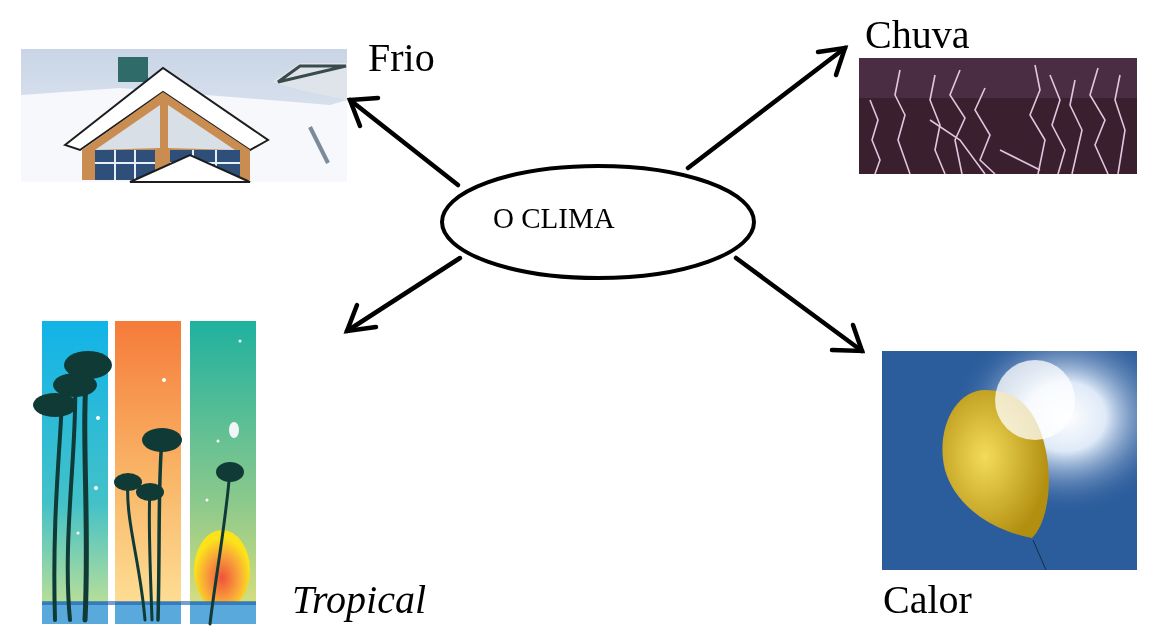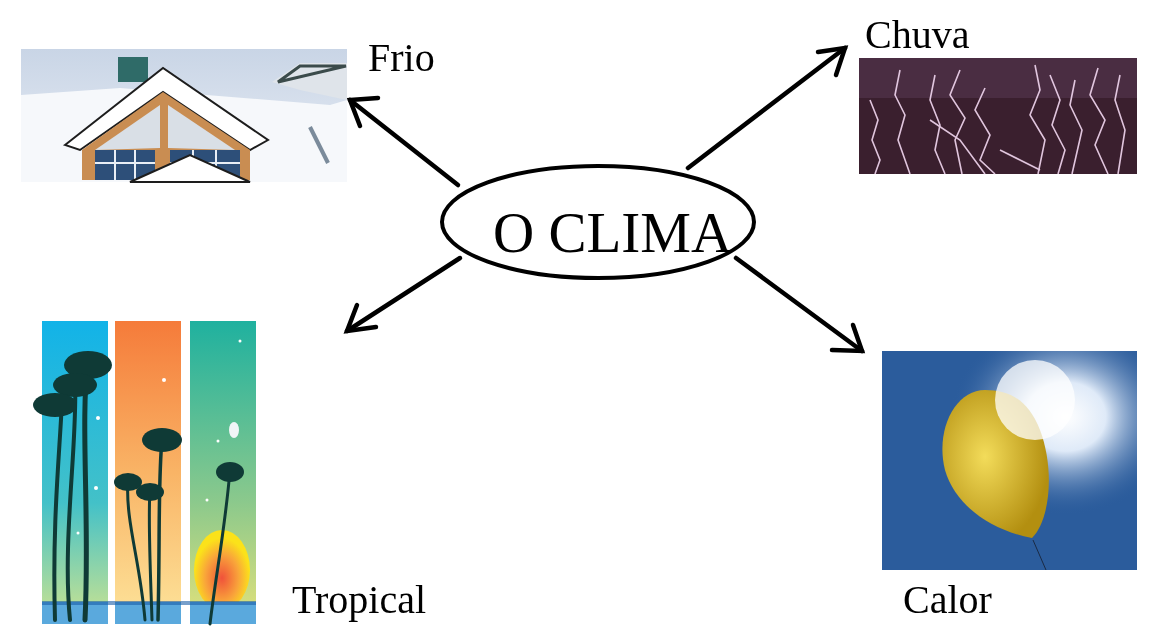--- a/index.html
+++ b/index.html
@@ -156,18 +156,18 @@
 
   <g>
     <rect x="882" y="351" width="255" height="219" fill="#2b5c9c"></rect>
     <rect x="882" y="351" width="255" height="219" fill="url(#gGlare)"></rect>
     <path d="M985,390 C955,390 935,430 945,470 C955,505 990,530 1032,538 C1050,520 1055,470 1040,430 C1028,400 1010,390 985,390 Z" fill="url(#gBalloon)"></path>
     <circle cx="1035" cy="400" r="40" fill="#ffffff" opacity="0.75"></circle>
     <line x1="1033" y1="540" x2="1046" y2="570" stroke="#1a2a44" stroke-width="1"></line>
   </g>
 </svg>
 
-<div class="abs label" style="left: 493px; top: 204px; font-size: 57px; font-family: Liberation Serif, serif;">O CLIMA</div>
+<div class="abs label" style="left: 493px; top: 204px; font-size: 29px; font-family: Liberation Serif, serif;">O CLIMA</div>
 
 <div class="abs label" style="left: 368px; top: 38px;">Frio</div>
 <div class="abs label" style="left: 865px; top: 15px;">Chuva</div>
-<div class="abs label" style="left: 292px; top: 580px;">Tropical</div>
-<div class="abs label" style="left: 903px; top: 580px;">Calor</div>
+<div class="abs label" style="left: 292px; top: 580px; font-style: italic;">Tropical</div>
+<div class="abs label" style="left: 883px; top: 580px;">Calor</div>
 
 </body></html>

